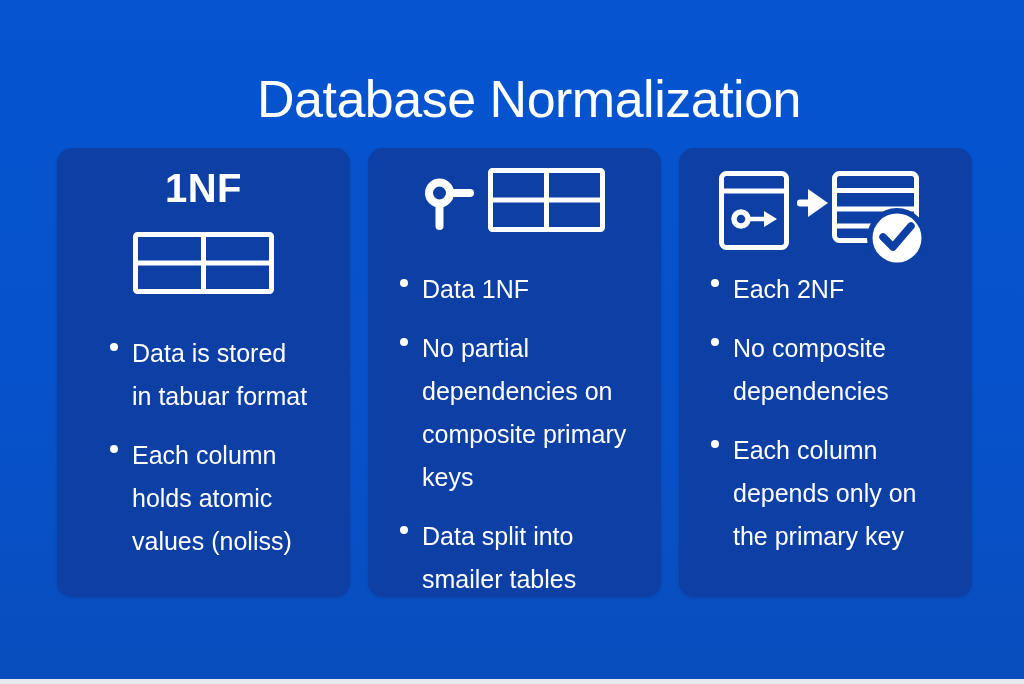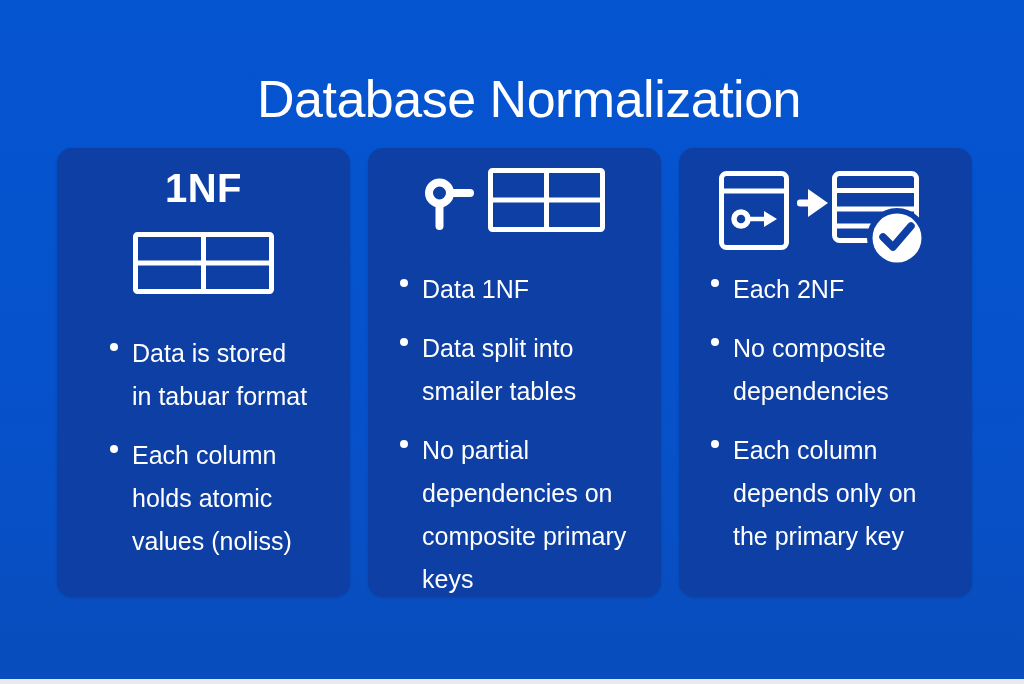--- a/index.html
+++ b/index.html
@@ -144,30 +144,30 @@
           </g>
         </svg>
       </div>
       <ul>
         <li>
             <span class="dot"></span>
             <span class="bullet-text">Data 1NF</span>
           </li>
         <li>
             <span class="dot"></span>
-            <span class="bullet-text">Data split into
-smailer tables</span>
-          </li>
-        <li>
-            <span class="dot"></span>
             <span class="bullet-text">No partial
 dependencies on
 composite primary
 keys</span>
           </li>
+        <li>
+            <span class="dot"></span>
+            <span class="bullet-text">Data split into
+smailer tables</span>
+          </li>
       </ul>
     </section>
 
     <section class="card card-3nf">
       <div class="icon-wrap">
         <svg width="230" height="95" viewBox="0 0 230 95">
 
           <g fill="none" stroke="#ffffff" stroke-width="5">
             <rect x="10.5" y="5.5" width="65" height="74" rx="5"></rect>
             <line x1="10.5" y1="23" x2="75.5" y2="23"></line>

